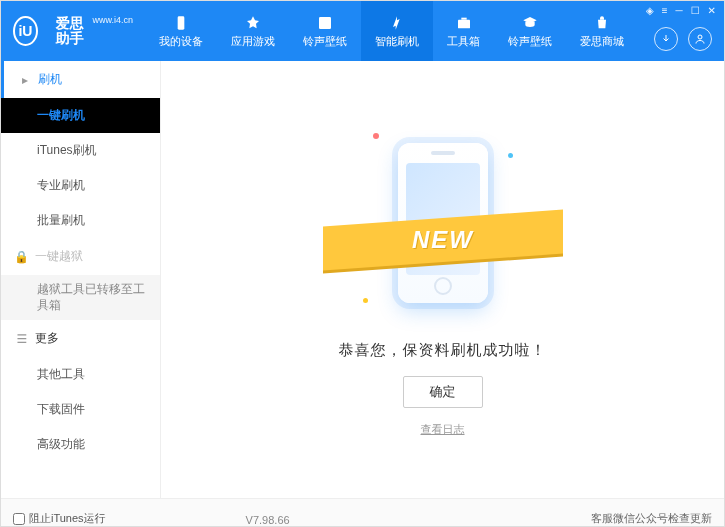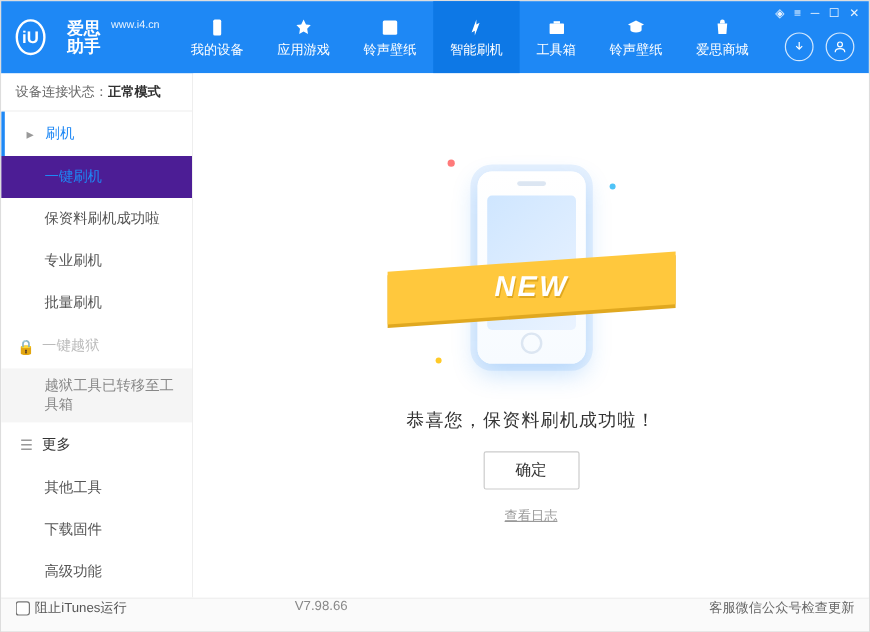--- a/index.html
+++ b/index.html
@@ -26,21 +26,21 @@
 
 
 .body { flex: 1; display: flex; overflow: hidden; }
 .sidebar { width: 160px; border-right: 1px solid #eee; display: flex; flex-direction: column; background: #fff; }
 .conn-status { padding: 8px 12px; font-size: 11px; color: #666; border-bottom: 1px solid #f0f0f0; }
 .conn-value { color: #333; font-weight: bold; }
 .group-header { display: flex; align-items: center; gap: 6px; padding: 10px 14px; color: #333; font-size: 12px; cursor: pointer; }
 .group-header.active { border-left: 3px solid #1e88f5; color: #1e88f5; }
 .group-header .hicon { width: 14px; display: flex; justify-content: center; color: #999; }
 .sub-item { padding: 9px 14px 9px 36px; font-size: 12px; color: #555; cursor: pointer; }
-.sub-item.active { background: #4c1d95; color: #1e88f5; }
+.sub-item.active { background: #000000; color: #1e88f5; font-weight: bold; }
 .sub-item.msg { background: #f5f5f5; color: #888; line-height: 1.3; padding-top: 7px; padding-bottom: 7px; }
 .group-header.locked { color: #bbb; }
 .chk { display: flex; align-items: center; gap: 4px; font-size: 11px; color: #555; }
 .chk input { width: 12px; height: 12px; }
 
 
 .main { flex: 1; display: flex; flex-direction: column; align-items: center; justify-content: center; position: relative; background: #fff; }
 .phone-illu { position: relative; width: 180px; height: 200px; display: flex; align-items: center; justify-content: center; }
 .phone { width: 90px; height: 160px; background: linear-gradient(#fff,#f7fbff); border-radius: 12px; box-shadow: 0 8px 20px rgba(30,136,245,0.25), 0 0 0 6px #e8f2fe; position: relative; }
 .phone::before { content:""; position:absolute; top:8px; left:50%; transform:translateX(-50%); width:24px; height:4px; background:#dce6f2; border-radius:2px; }
@@ -51,21 +51,21 @@
 .bg-circle { position:absolute; width:170px; height:170px; background:radial-gradient(circle,#eaf3ff 0%,#fff 70%); border-radius:50%; z-index:-1; }
 .confetti { position:absolute; }
 .c1{top:10px;left:20px;width:6px;height:6px;background:#ff7a7a;border-radius:50%}
 .c2{top:30px;right:20px;width:5px;height:5px;background:#4fc3f7;border-radius:50%}
 .c3{bottom:20px;left:10px;width:5px;height:5px;background:#ffca28;border-radius:50%}
 .success-msg { margin-top: 18px; font-size: 15px; color: #333; letter-spacing: 1px; }
 .ok-btn { margin-top: 16px; padding: 6px 26px; border: 1px solid #ccc; background: #fff; border-radius: 2px; cursor: pointer; font-size: 13px; color: #333; }
 .view-log { margin-top: 14px; font-size: 11px; color: #999; cursor: pointer; text-decoration: underline; }
 
 
-.footer { height: 28px; border-top: 1px solid #eee; display: flex; align-items: flex-start; padding: 0 12px; font-size: 11px; color: #666; background: #fafafa; }
+.footer { height: 28px; border-top: 1px solid #eee; display: flex; align-items: flex-end; padding: 0 12px; font-size: 11px; color: #666; background: #fafafa; }
 .footer .left { display: flex; align-items: center; gap: 6px; }
 .footer .spacer { flex: 1; }
 .footer .right { display: flex; align-items: center; }
 .footer .right span { cursor: pointer; }
 .version { margin-left: 140px; color: #888; }
 </style>
 </head>
 <body>
 
 <div class="app">
@@ -156,30 +156,27 @@
           <svg width="12" height="12" viewBox="0 0 24 24" stroke-width="2">
             <circle cx="12" cy="8" r="4"></circle>
             <path d="M4 21c0-4 4-6 8-6s8 2 8 6"></path>
           </svg>
         </div>
     </div>
   </div>
 
   <div class="body">
     <div class="sidebar">
-      <div class="conn-status">
-        <span>设备连接状态：</span><span class="conn-value">正常模式</span>
-      </div>
 
       <div class="group-header active">
         <span class="hicon">▸</span>
         <span>刷机</span>
       </div>
       <div class="sub-item active">一键刷机</div>
-      <div class="sub-item">保资料刷机成功啦</div>
+      <div class="sub-item">iTunes刷机</div>
       <div class="sub-item">专业刷机</div>
       <div class="sub-item">批量刷机</div>
 
       <div class="group-header locked">
         <span class="hicon">🔒</span>
         <span>一键越狱</span>
       </div>
       <div class="sub-item msg">越狱工具已转移至工具箱</div>
 
       <div class="group-header">

